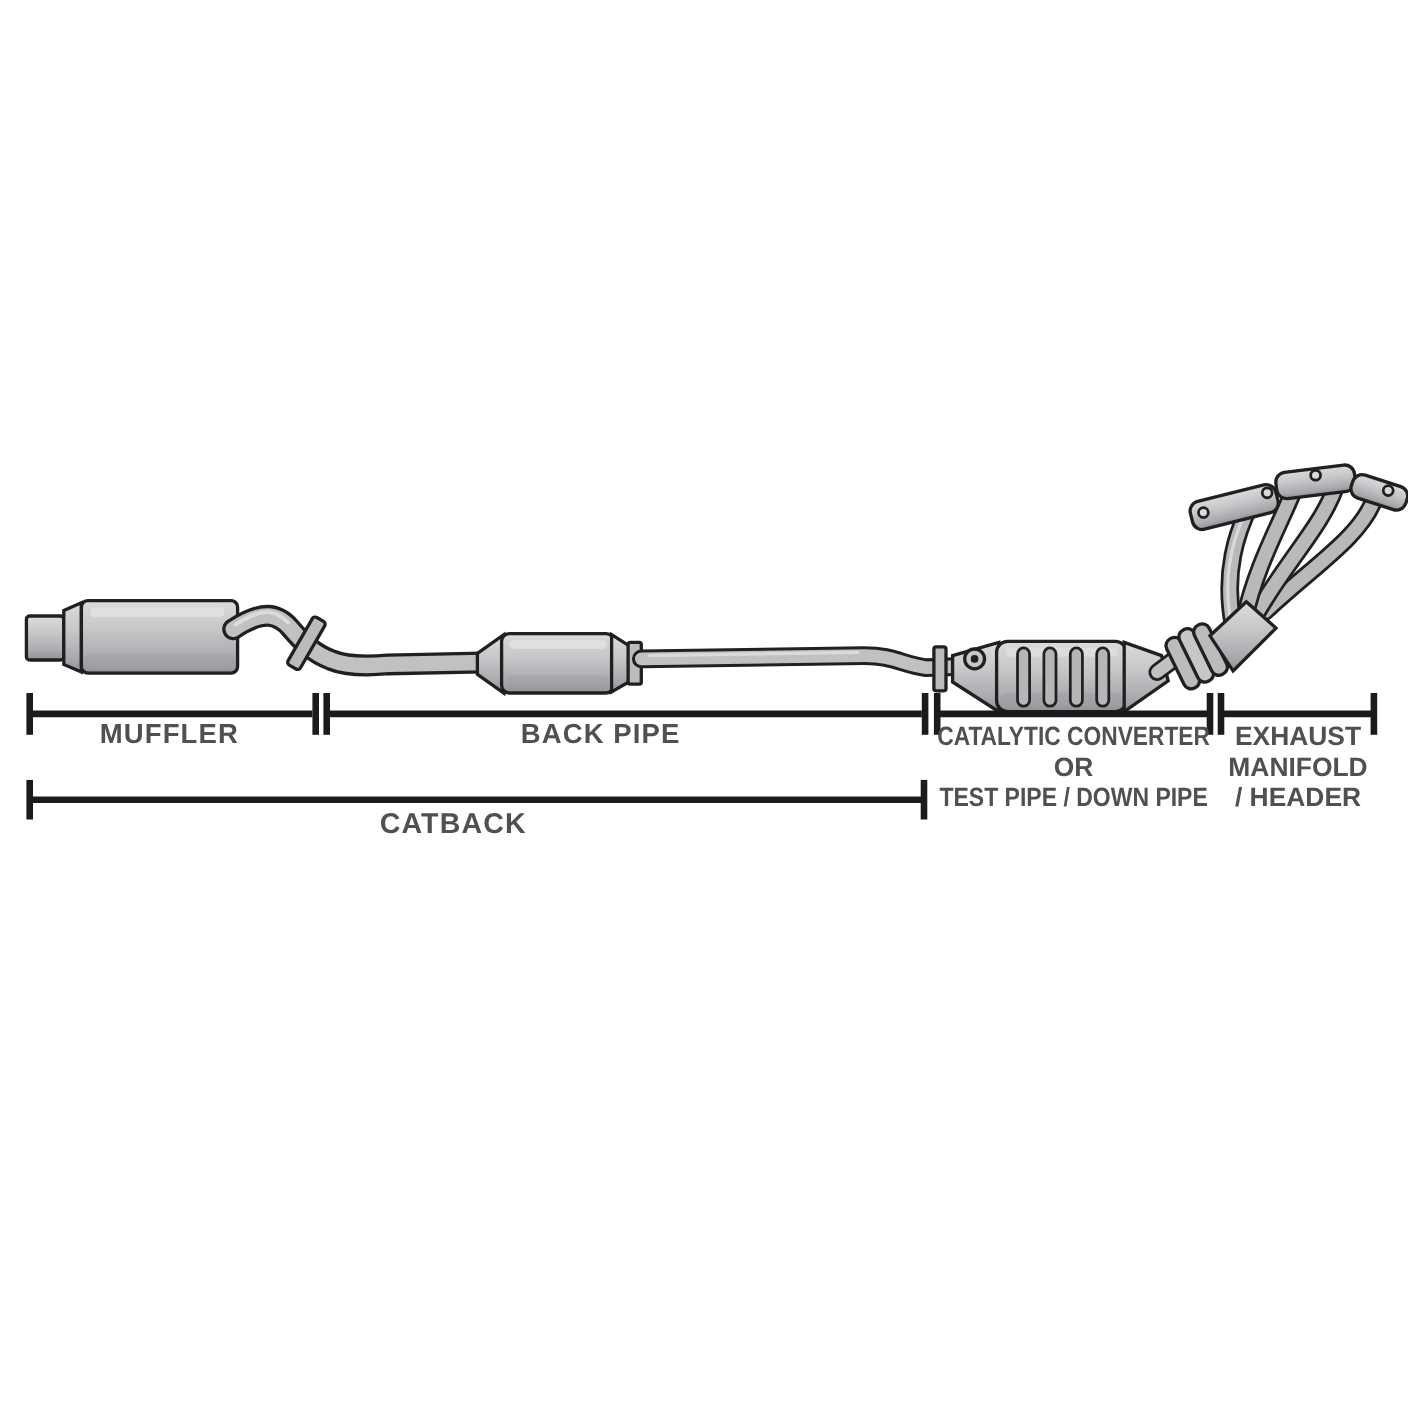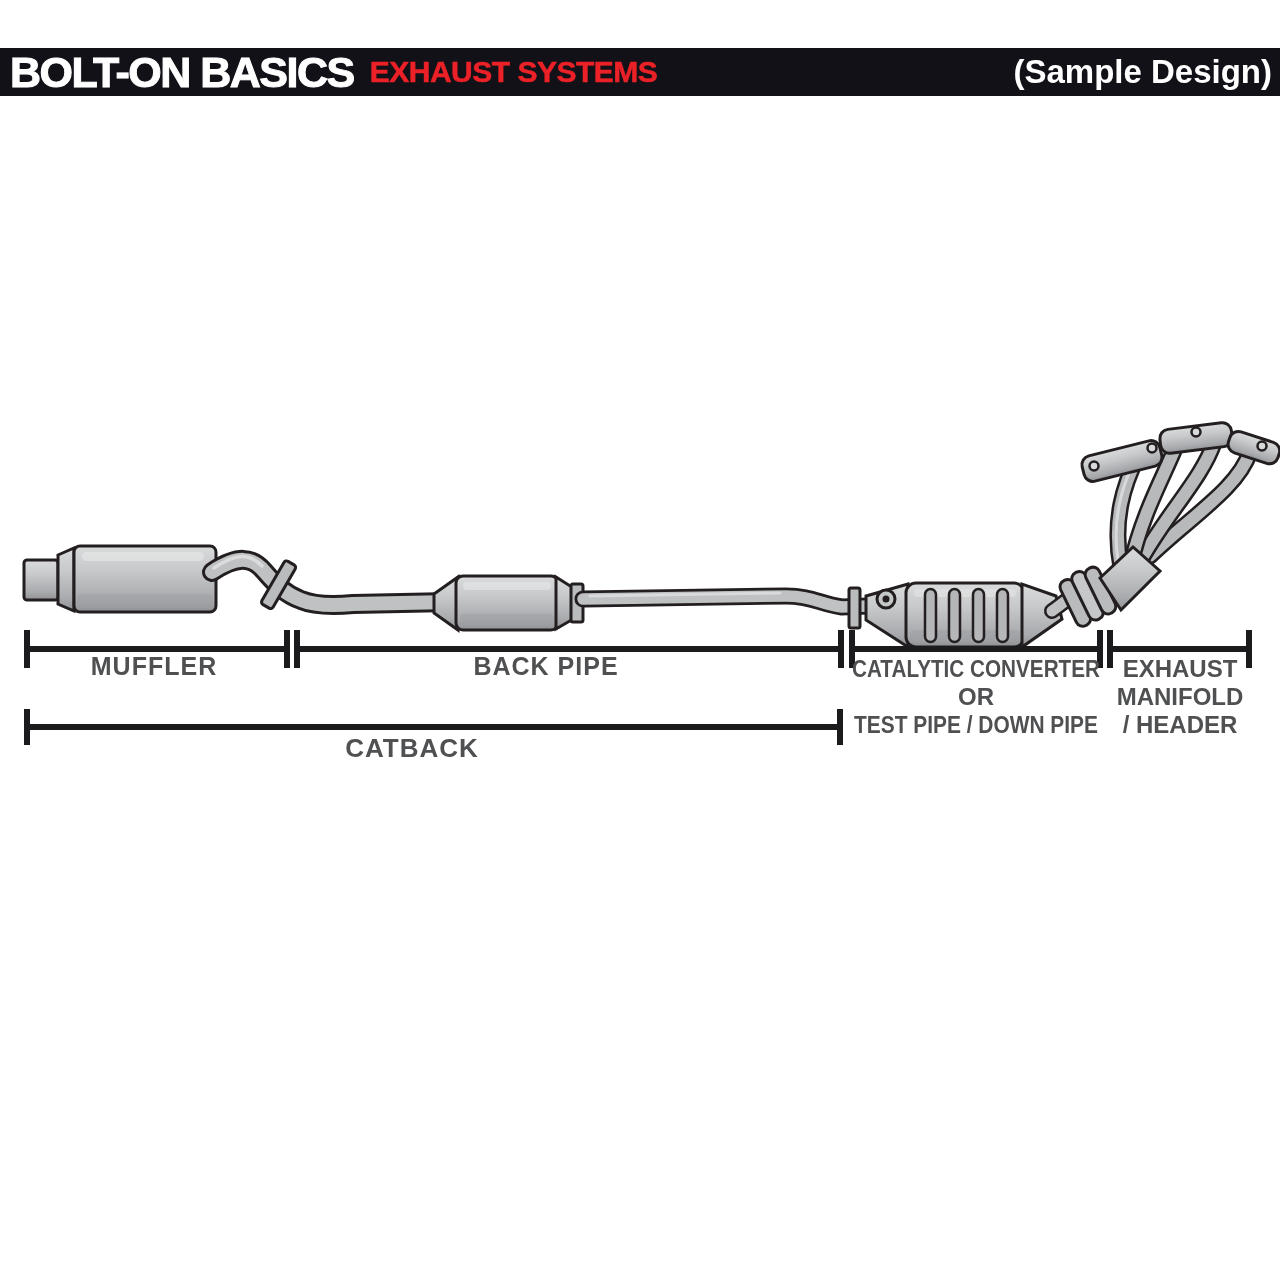--- a/index.html
+++ b/index.html
@@ -26,25 +26,20 @@
   svg{position:absolute;left:0;top:0;}
   .seg-label{
     fill:#4f5052;font-family:"Liberation Sans", sans-serif;font-weight:700;
   }
 </style>
 </head>
 <body>
 
 <div class="canvas">
 
-  <div class="header-bar">
-    <span class="title">BOLT-ON BASICS</span>
-    <span class="subtitle">EXHAUST SYSTEMS</span>
-    <span class="note">(Sample Design)</span>
-  </div>
 
   <svg width="1280" height="1280" viewBox="0 0 1280 1280">
     <defs>
       <linearGradient id="gradBody" x1="0" y1="0" x2="0" y2="1">
         <stop offset="0" stop-color="#dadbdc"></stop>
         <stop offset="0.38" stop-color="#c7c8ca"></stop>
         <stop offset="0.8" stop-color="#a8aaad"></stop>
         <stop offset="1" stop-color="#909295"></stop>
       </linearGradient>
     </defs>

